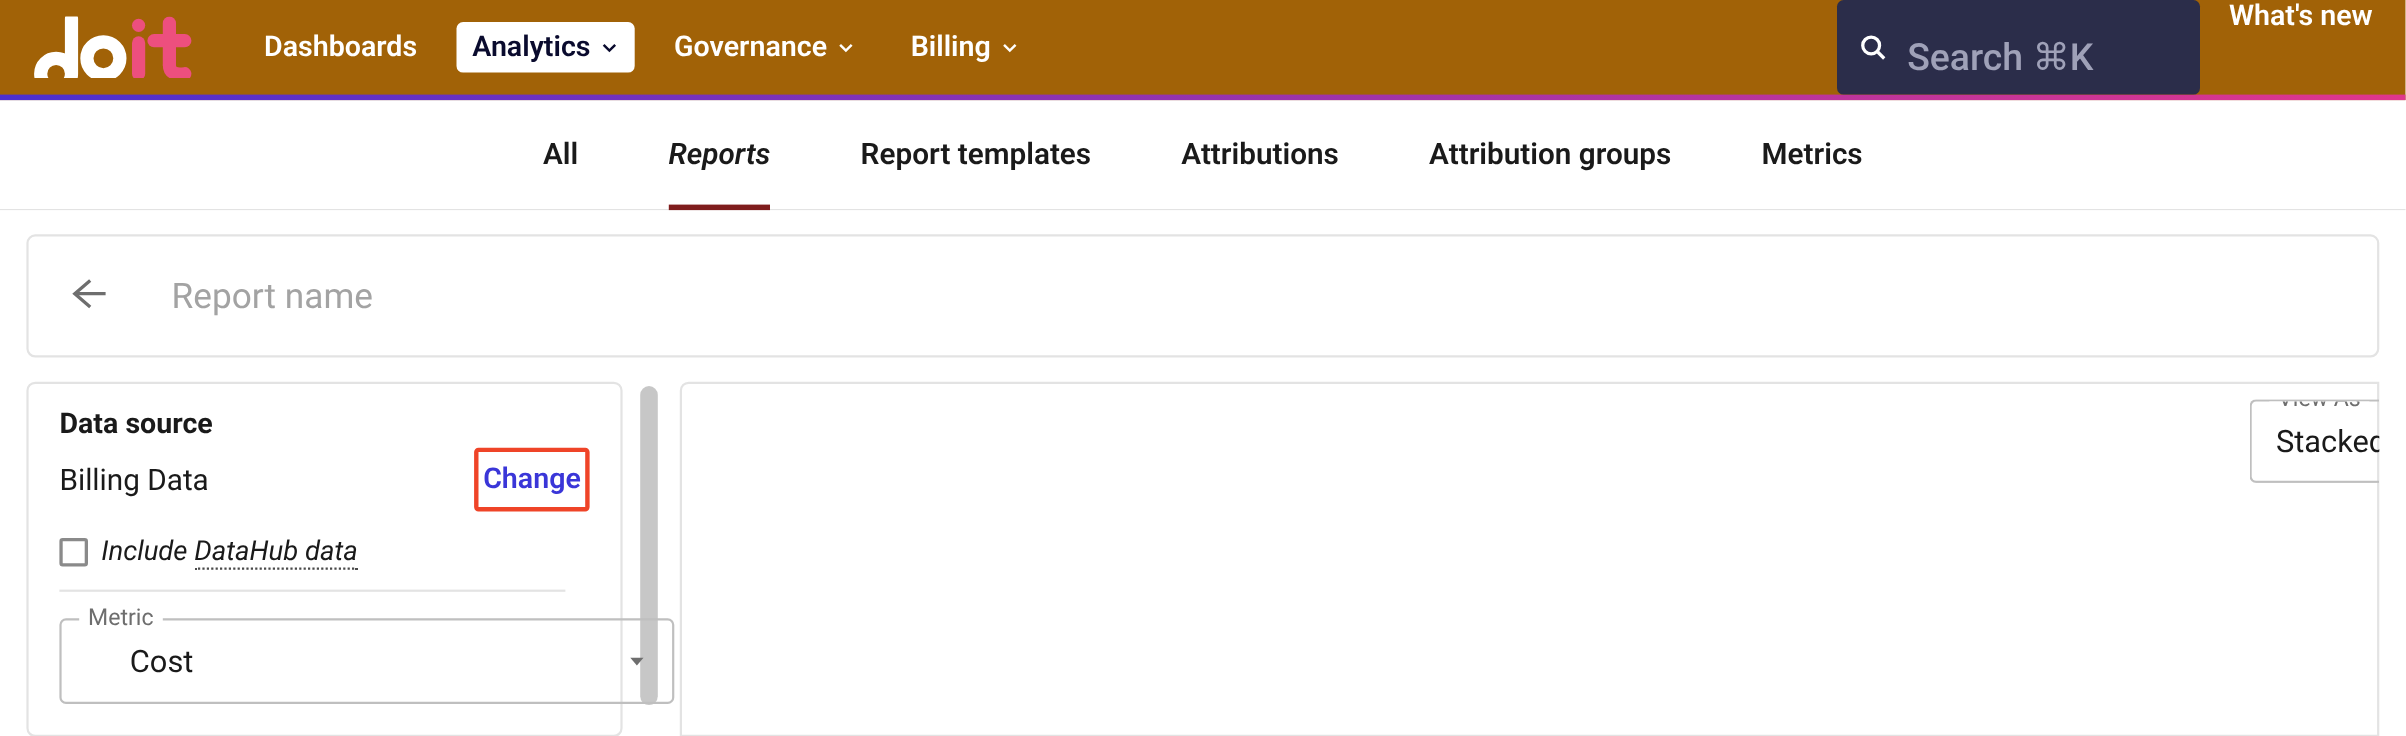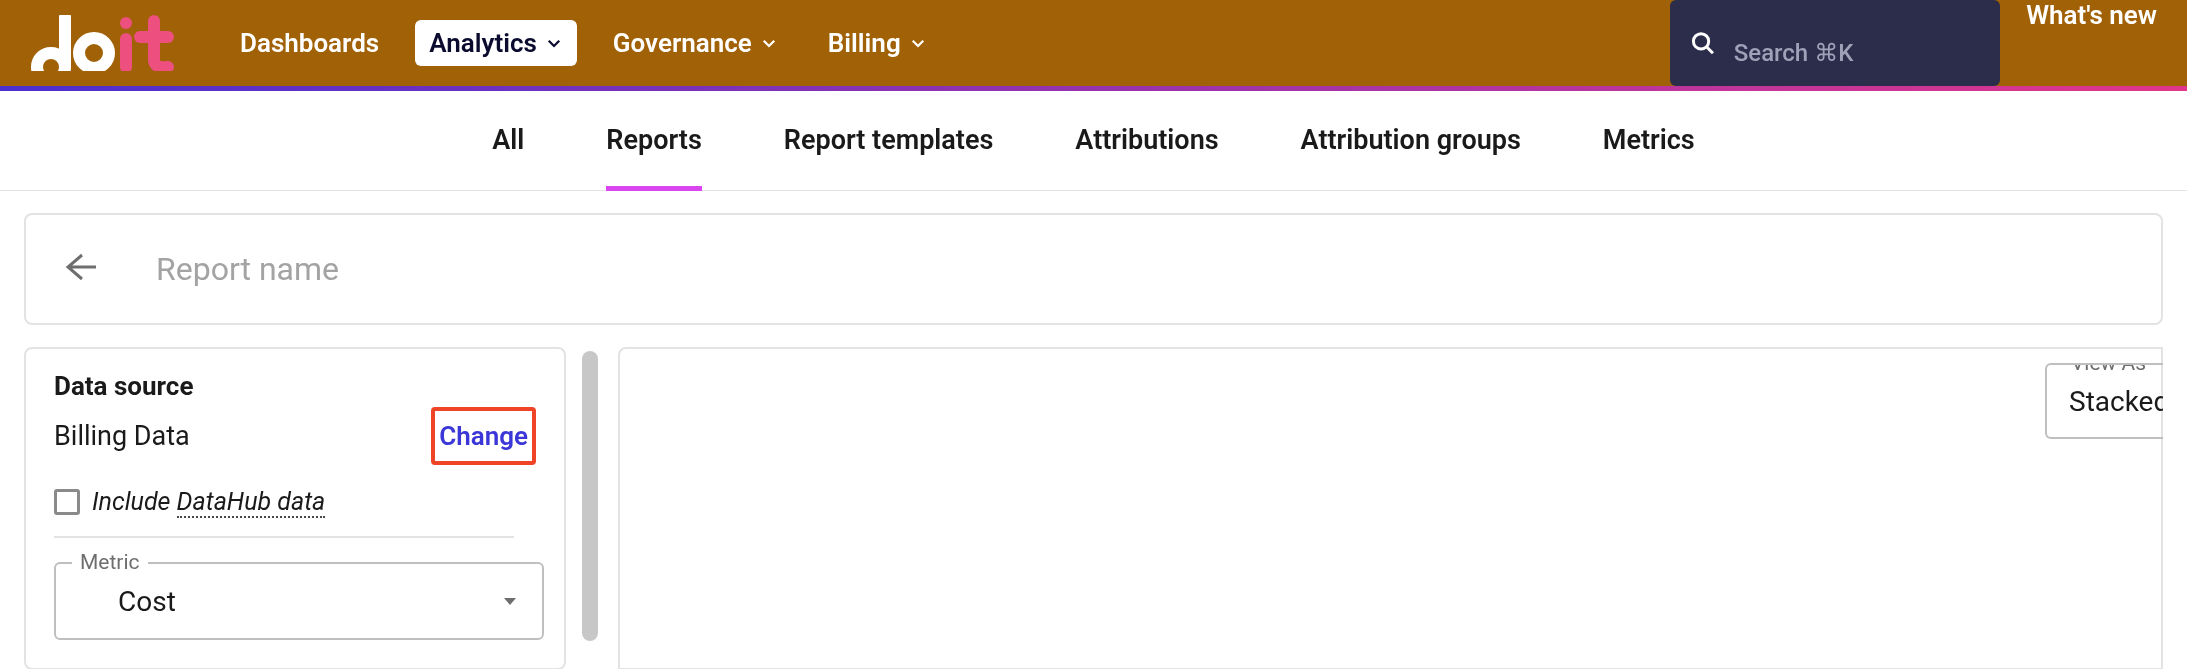--- a/index.html
+++ b/index.html
@@ -67,21 +67,21 @@
       padding: 10px 20px;
       width: 330px;
       gap: 18px;
       margin-right: 26px;
     }
     .search-box input {
       background: transparent;
       border: none;
       outline: none;
       color: #fff;
-      font-size: 24px;
+      font-size: 34px;
       width: 100%;
       margin-top: 20px;
     }
     .search-box input::placeholder {
       color: #9fa1b8;
       font-weight: 500;
     }
     .search-icon path { stroke: #ffffff; stroke-width: 3.5; fill: none; }
     .search-icon circle { stroke: #ffffff; stroke-width: 3.5; fill: none; }
 
@@ -103,21 +103,22 @@
     }
     .subtab {
       font-size: 27px;
       font-weight: 600;
       color: #1a1a1a;
       padding: 34px 0 30px 0;
       cursor: pointer;
       border-bottom: 5px solid transparent;
     }
     .subtab.active {
-      border-bottom: 5px solid #d946ef;
+      border-bottom: 5px solid #7f1d1d;
+      font-style: italic;
     }
 
     
     .content-wrap {
       padding: 22px 24px 0 24px;
     }
     .report-name-row {
       display: flex;
       align-items: center;
       border: 2px solid #e3e3e3;
@@ -212,21 +213,21 @@
     .metric-field {
       position: relative;
       border: 2px solid #bfbfbf;
       border-radius: 6px;
       height: 78px;
       display: flex;
       align-items: center;
       padding: 0 22px;
       cursor: pointer;
       justify-content: space-between;
-      width: 490px;
+      width: 559px;
     }
     .metric-legend {
       position: absolute;
       top: -14px;
       left: 16px;
       background: #fff;
       padding: 0 8px;
       font-size: 21px;
       color: #6e6e6e;
     }

